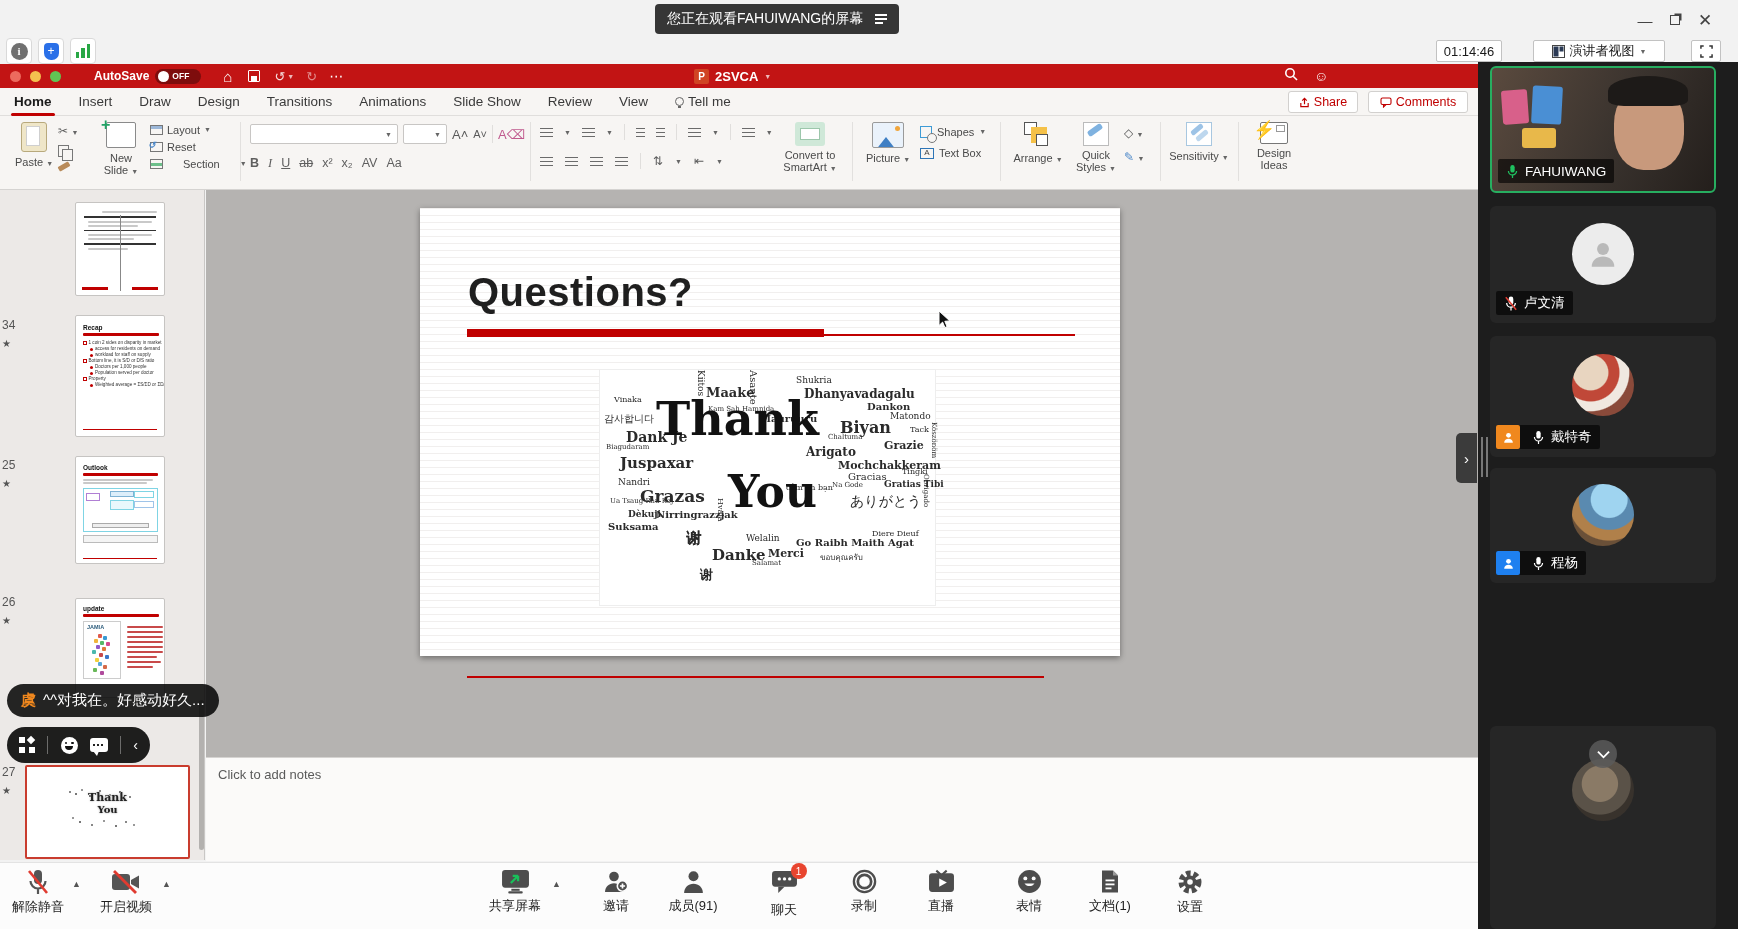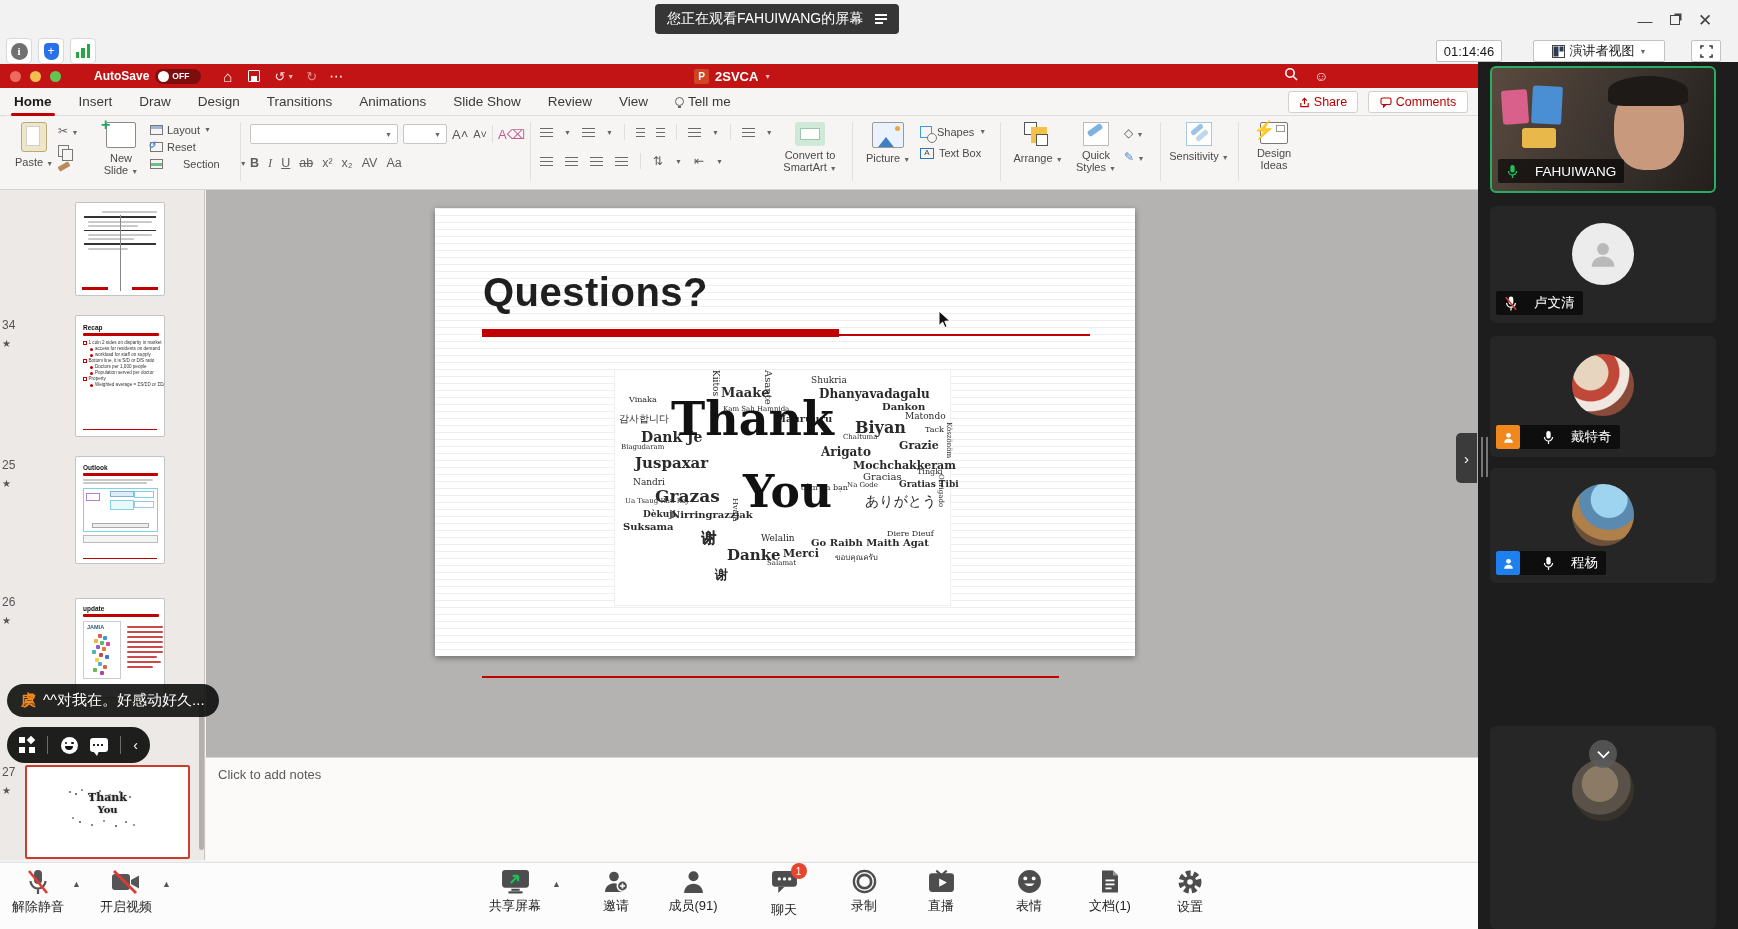--- a/index.html
+++ b/index.html
@@ -37,38 +37,38 @@
 .tnum{position:absolute;left:2px;font-size:12px;color:#555}
 .tstar{position:absolute;left:2px;font-size:10px;color:#555}
 .minirule{height:3px;background:#c00000;border-radius:1px;margin:1px 4px 2px 4px}
 .gline{height:2px;background:#c9c9c9;margin:2px 6px;border-radius:1px}
 .rline{height:2.5px;background:#c84a4a;margin:2.5px 2px;border-radius:1px}
 .rl{font-size:4.6px;color:#333;line-height:6px;white-space:nowrap;display:flex;align-items:center;gap:2px}
 .rl .b0{width:3.5px;height:3.5px;border:1px solid #c00000;flex:none}
 .rl .b1{width:3px;height:3px;border-radius:50%;background:#c00000;flex:none;margin-left:7px}
 
 .canvas{position:absolute;left:206px;top:190px;width:1272px;height:567px;background:#b5b3b1}
-.slide{position:absolute;left:229px;top:18px;width:700px;height:448px;background:
+.slide{position:absolute;left:214px;top:18px;width:700px;height:448px;background:
  repeating-linear-gradient(0deg,#ffffff 0 6px,#f1efee 6px 7px);box-shadow:0 2px 6px rgba(0,0,0,.4)}
 .wcw{position:absolute;color:#222;font-family:"DejaVu Serif",serif;line-height:1;white-space:nowrap}
 .notes{position:absolute;left:206px;top:757px;width:1272px;height:104px;background:#fbfaf9;border-top:1px solid #d5d3d1;font-size:13px;color:#5a5a5a;padding:9px 0 0 12px}
 
 .chatpill{position:absolute;left:7px;top:684px;height:33px;background:rgba(8,8,8,.88);border-radius:17px;display:flex;align-items:center;padding:0 14px;gap:7px;font-size:15px;color:#fff}
 .floatbar{position:absolute;left:7px;top:727px;width:143px;height:36px;background:rgba(12,12,12,.92);border-radius:18px;display:flex;align-items:center;justify-content:space-evenly;color:#fff}
 .fdiv{width:1px;height:18px;background:rgba(255,255,255,.35)}
 
 .meetbar{position:absolute;left:0;top:862px;width:1478px;height:67px;background:#fcfcfc;border-top:1px solid #e3e3e3}
 .mt{position:absolute;top:6px;width:76px;display:flex;flex-direction:column;align-items:center;gap:3px}
 .mt .lab{font-size:13px;color:#1f1f1f;white-space:nowrap}
 .mcaret{position:absolute;top:16px;font-size:9px;color:#555}
 .badge{position:absolute;top:-6px;right:-9px;min-width:16px;height:16px;border-radius:8px;background:#e8452f;color:#fff;font-size:10px;display:flex;align-items:center;justify-content:center;padding:0 4px}
 
 .panel{position:absolute;left:1478px;top:62px;width:260px;height:867px;background:#1d1d1d}
 .ptile{position:absolute;left:12px;width:226px;background:#262626;border-radius:6px;overflow:hidden}
-.plabel{position:absolute;left:6px;bottom:8px;height:24px;background:rgba(0,0,0,.62);display:flex;align-items:center;gap:16px;padding:0 8px;border-radius:2px;color:#fff;font-size:13.5px;white-space:nowrap}
+.plabel{position:absolute;left:6px;bottom:8px;height:24px;background:rgba(0,0,0,.62);display:flex;align-items:center;gap:6px;padding:0 8px;border-radius:2px;color:#fff;font-size:13.5px;white-space:nowrap}
 .pbadge{width:24px;height:24px;border-radius:2px;display:flex;align-items:center;justify-content:center;flex:none}
 .avcirc{position:absolute;left:82px;width:62px;height:62px;border-radius:50%}
 .cursor{position:absolute;width:13px;height:19px}
 </style>
 </head>
 <body>
 
 <div id="root">
 
   <div class="pill" style="left:655px;top:4px;height:30px">

